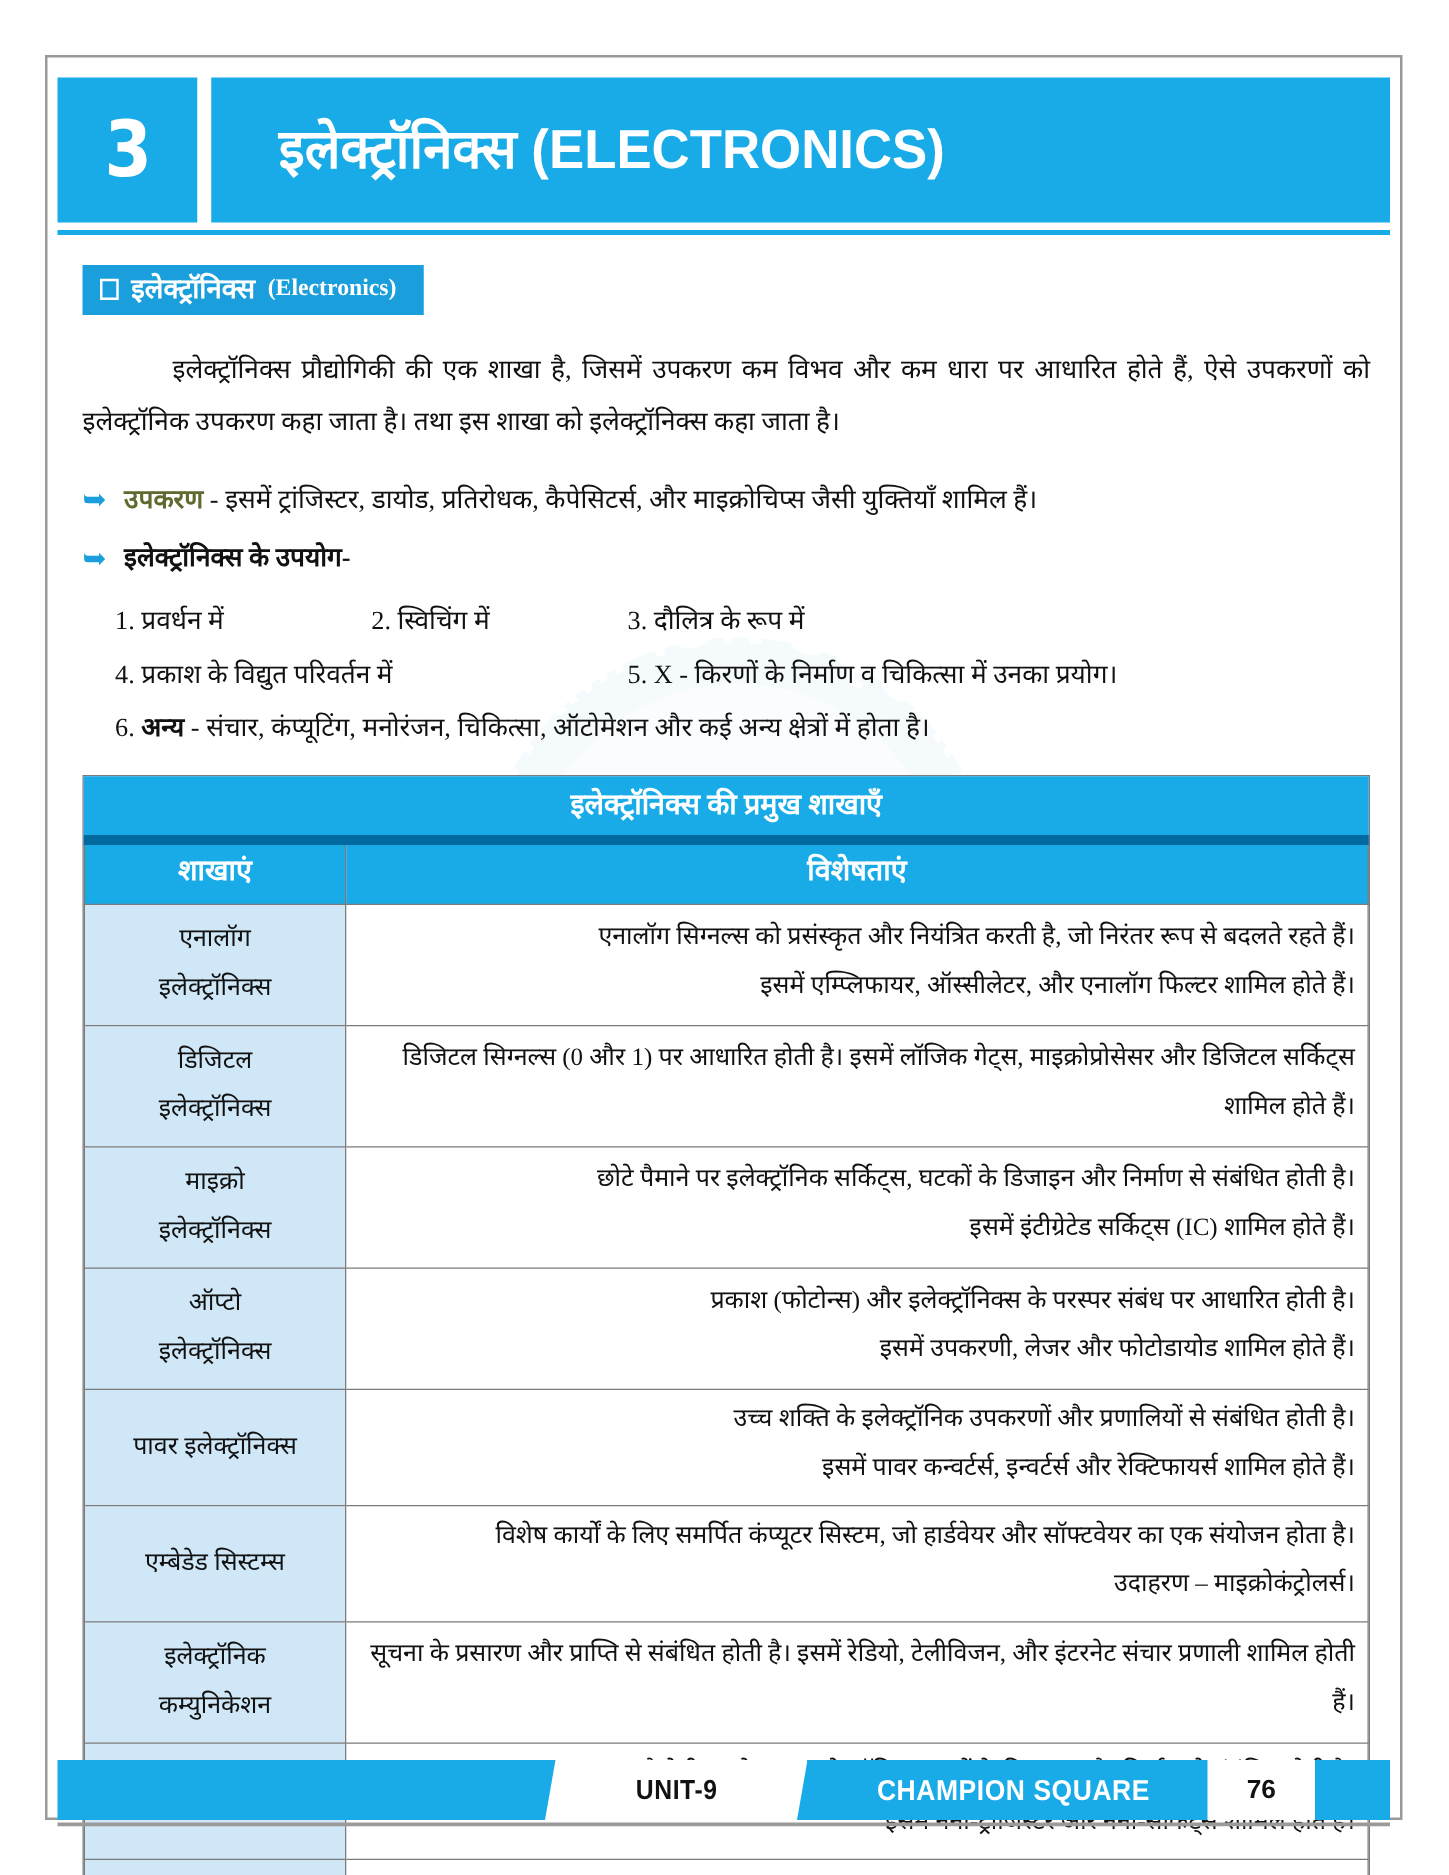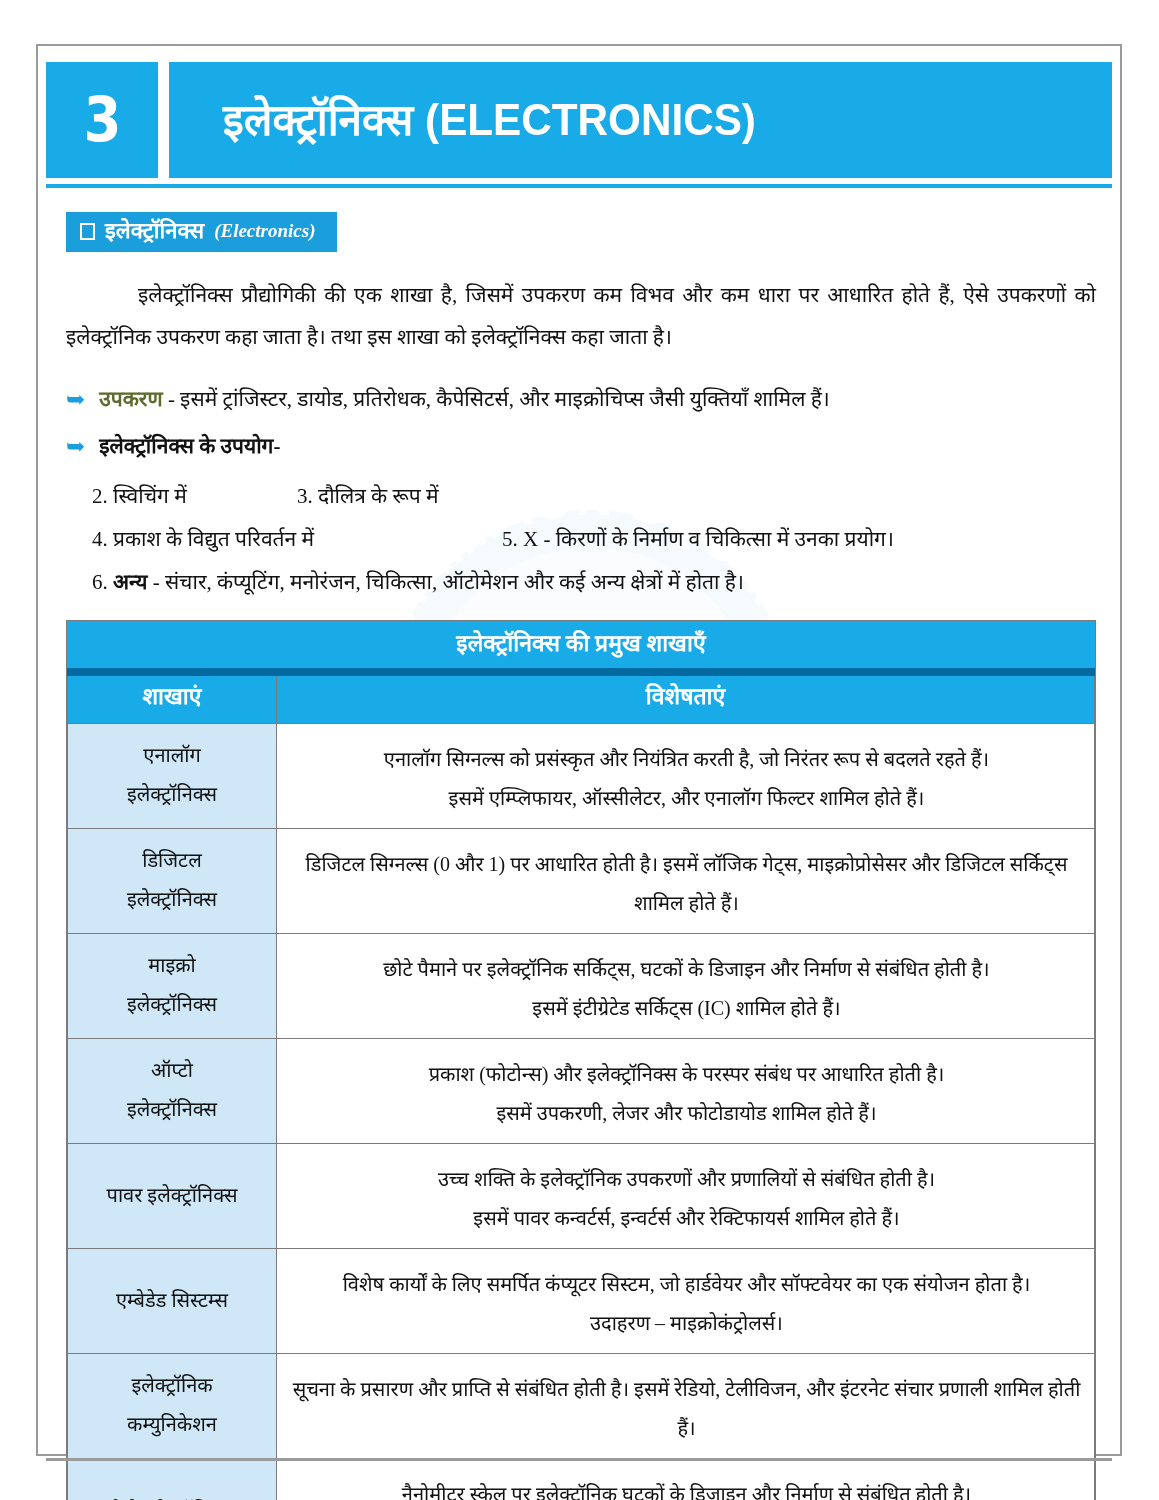--- a/index.html
+++ b/index.html
@@ -133,21 +133,20 @@
     display: inline-block;
     width: 15px;
     height: 17px;
     border: 2px solid #ffffff;
     box-sizing: border-box;
     flex: 0 0 auto;
   }
   .section-tag .tag-en {
     font-size: 19px;
     font-weight: 700;
-    font-style: italic;
   }
 
   .para {
     margin-top: 22px;
     font-size: 21px;
     line-height: 2.0;
     text-align: justify;
     text-indent: 72px;
   }
 
@@ -230,22 +229,22 @@
   }
   td.cat {
     background: #CFE7F6;
     text-align: center;
     padding: 8px 6px 10px 6px;
     margin-left: 20px;
   }
   td.cat .l { display: block; white-space: nowrap; }
   td.desc {
     background: #ffffff;
-    padding: 16px 10px 10px 12px;
-    text-align: center;
+    padding: 4px 10px 10px 12px;
+    text-align: right;
   }
   td.desc .l { display: block; }
 
   
   .footer {
     position: absolute;
     left: 46px;
     top: 1408px;
     width: 1066px;
     height: 48px;
@@ -393,20 +392,21 @@
 
     
     <div class="bullet-line">
       <span class="arrow-icon">➥</span>
       <span class="bold">इलेक्ट्रॉनिक्स  के उपयोग-</span>
     </div>
 
     
     <div class="usage-list">
       <div class="usage-row">
+        <span class="u1">1. प्रवर्धन में</span>
         <span class="u2">2. स्विचिंग में</span>
         <span class="u3">3. दौलित्र के रूप में</span>
       </div>
       <div class="usage-row">
         <span class="u4">4. प्रकाश के विद्युत परिवर्तन में</span>
         <span class="u5">5. X - किरणों के निर्माण व चिकित्सा में उनका प्रयोग।</span>
       </div>
       <div class="usage-row">
         <span class="u6">
           <span>6.</span>
@@ -506,15 +506,28 @@
             <tr>
               <td class="cat"></td>
               <td class="desc"></td>
             </tr>
           </tbody>
       </table>
     </div>
 
   </div>
 
+  <div class="footer">
+    <div class="footer-bar"></div>
+    <div class="tab-unit">
+      <span>UNIT-9</span>
+    </div>
+    <div class="brand">
+      <span>CHAMPION SQUARE</span>
+    </div>
+    <div class="pagenum">
+      <span>76</span>
+    </div>
+    <div class="footer-edge"></div>
+  </div>
   <div class="footer-rule"></div>
 
 </div>
 
 </body></html>

